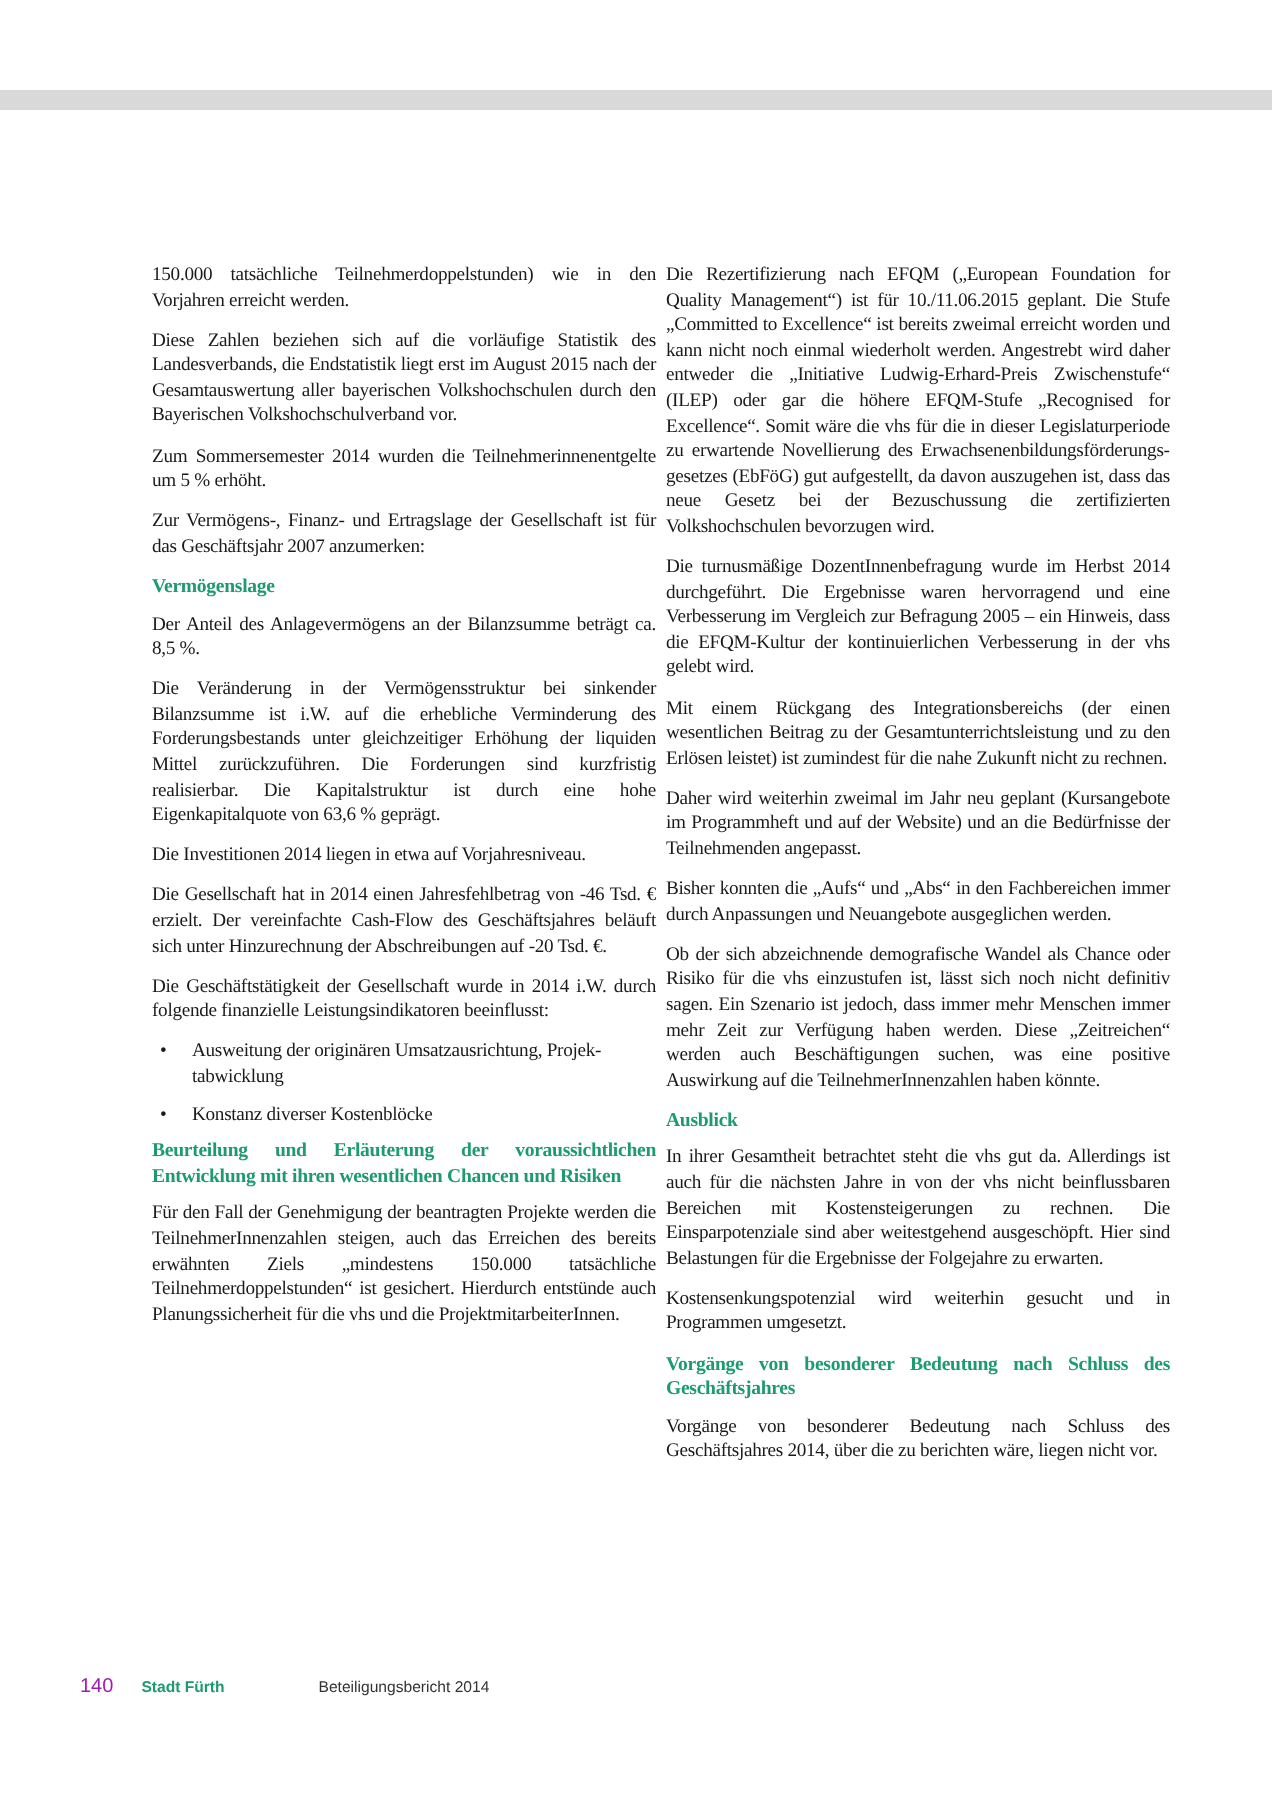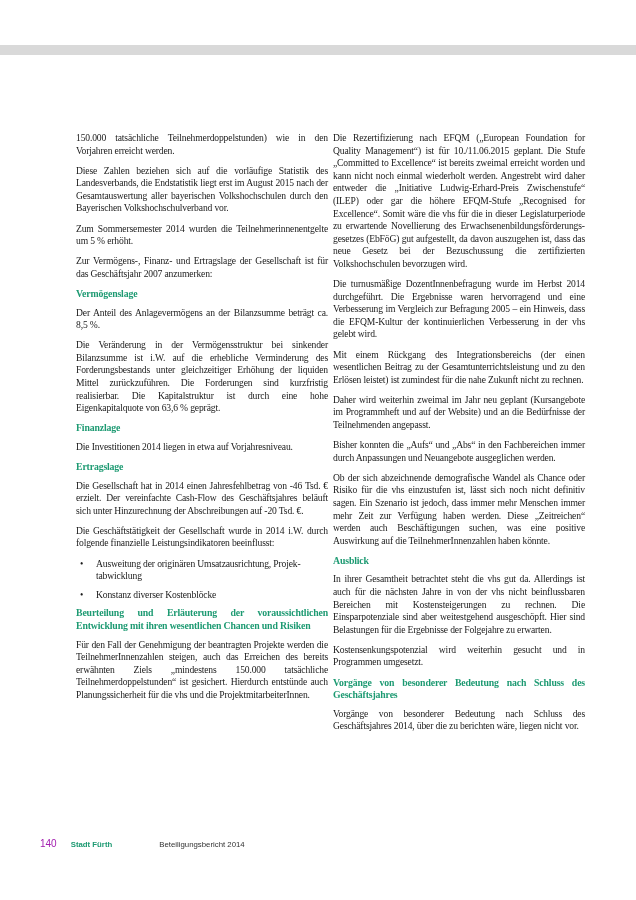--- a/index.html
+++ b/index.html
@@ -27,23 +27,21 @@
 <div class="top-band"></div>
 
 <div class="col left">
   <p>150.000 tatsächliche Teilnehmerdoppelstunden) wie in den Vorjahren erreicht werden.</p>
   <p>Diese Zahlen beziehen sich auf die vorläufige Statistik des Landesverbands, die Endstatistik liegt erst im August 2015 nach der Gesamtauswertung aller bayerischen Volkshochschulen durch den Bayerischen Volkshoch­schulverband vor.</p>
   <p>Zum Sommersemester 2014 wurden die Teilnehmerin­nenentgelte um 5 % erhöht.</p>
   <p>Zur Vermögens-, Finanz- und Ertragslage der Gesell­schaft ist für das Geschäftsjahr 2007 anzumerken:</p>
   <h3>Vermögenslage</h3>
   <p>Der Anteil des Anlagevermögens an der Bilanzsumme be­trägt ca. 8,5 %.</p>
   <p>Die Veränderung in der Vermögensstruktur bei sinkender Bilanzsumme ist i.W. auf die erhebliche Verminderung des Forderungsbestands unter gleichzeitiger Erhöhung der li­quiden Mittel zurückzuführen. Die Forderungen sind kurz­fristig realisierbar. Die Kapitalstruktur ist durch eine hohe Eigenkapitalquote von 63,6 % geprägt.</p>
-  <h3>Finanzlage</h3>
   <p>Die Investitionen 2014 liegen in etwa auf Vorjahresniveau.</p>
-  <h3>Ertragslage</h3>
   <p>Die Gesellschaft hat in 2014 einen Jahresfehlbetrag von -46 Tsd. € erzielt. Der vereinfachte Cash-Flow des Ge­schäftsjahres beläuft sich unter Hinzurechnung der Ab­schreibungen auf -20 Tsd. €.</p>
   <p>Die Geschäftstätigkeit der Gesellschaft wurde in 2014 i.W. durch folgende finanzielle Leistungsindikatoren beein­flusst:</p>
   <ul>
     <li>
       <span class="bullet">•</span>
       <span>Ausweitung der originären Umsatzausrichtung, Projek­tabwicklung</span>
     </li>
     <li>
       <span class="bullet">•</span>
       <span>Konstanz diverser Kostenblöcke</span>

